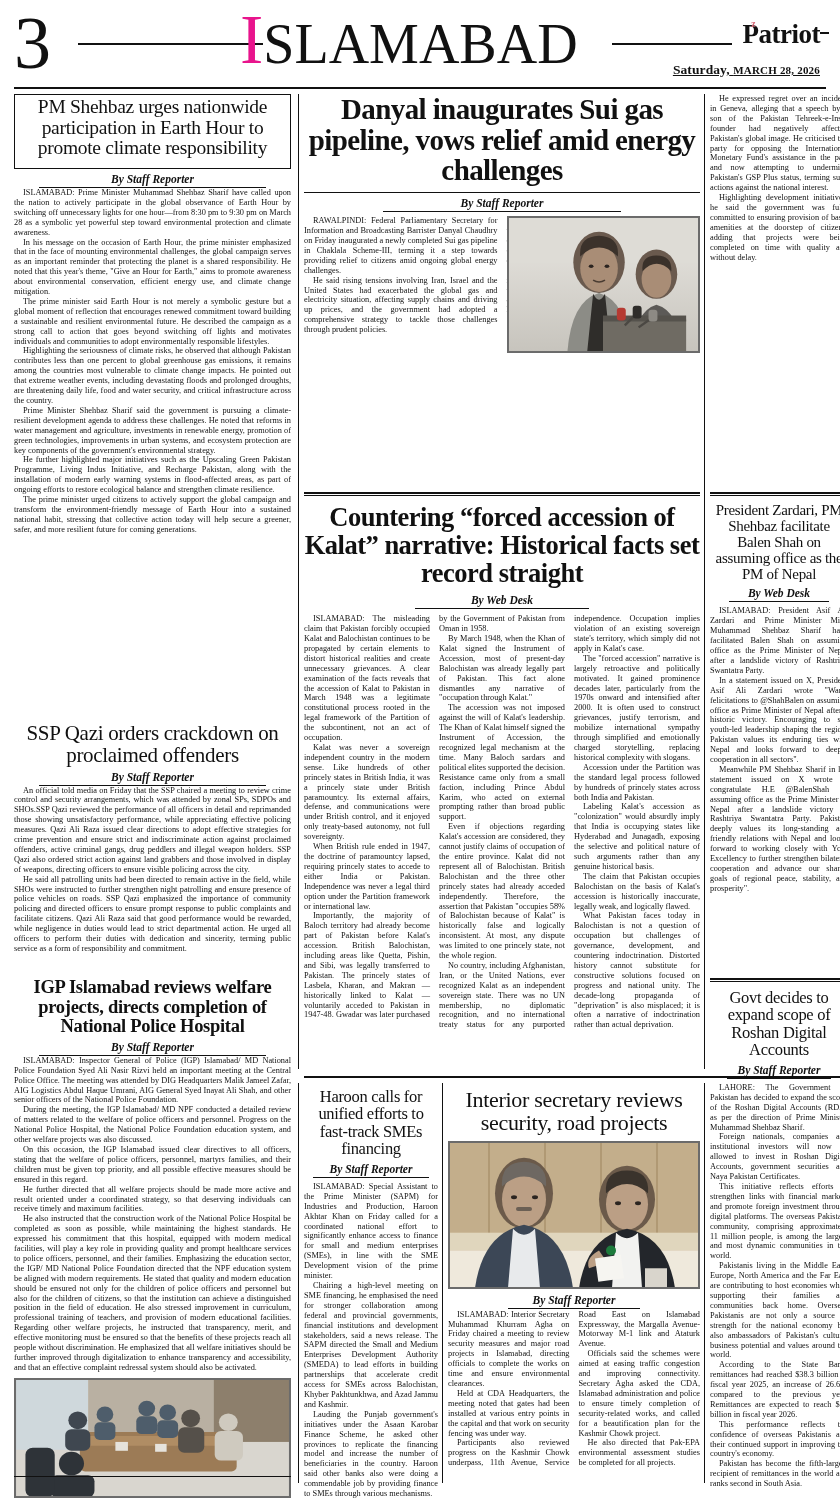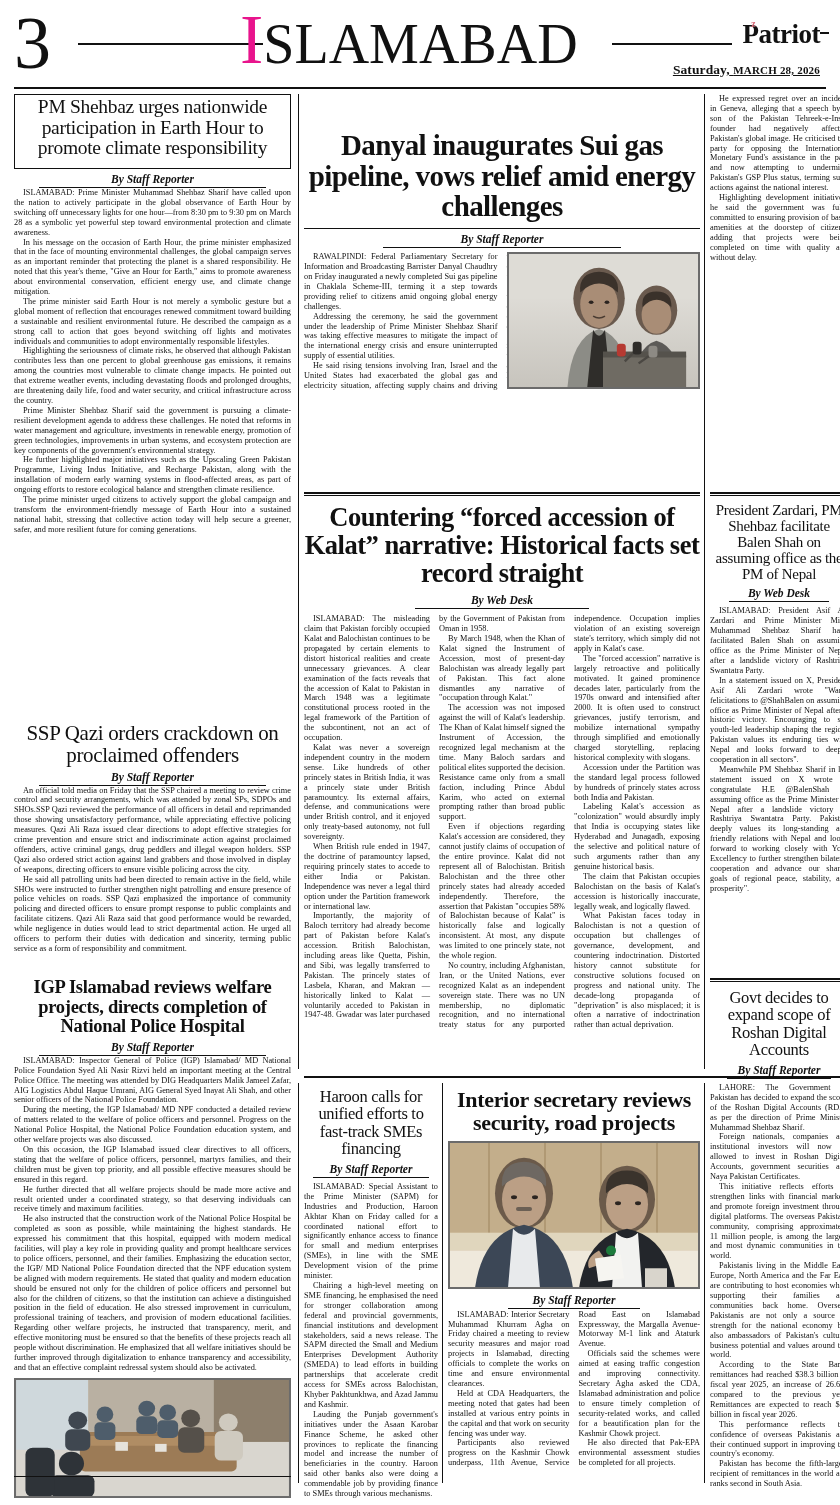--- a/index.html
+++ b/index.html
@@ -79,37 +79,37 @@
   
   .content { position:relative; height:1400px; }
 
   .colbox { position:absolute; }
 
   
   .vline { position:absolute; width:1px; background:#111; }
 
   
   #leftTop { left:2px; top:6px; width:277px; }
-  #centerTop { left:292px; top:6px; width:396px;margin-top:36px; }
+  #centerTop { left:292px; top:6px; width:396px; }
 
   .box-border { border:1px solid #111; padding:2px 7px 5px 7px; }
 
   .hl-lt { font-size:19.5px; }
   .hl-ct { font-size:29px; font-weight:700; letter-spacing:-0.6px; }
 
   .two-col { column-count:2; }
   .three-col { column-count:3; }
 
   
   .hl-mid { font-size:26.5px; font-weight:700; letter-spacing:-0.5px; }
   .hl-r { font-size:15px; }
 
   
   .hl-sm { font-size:16.5px; }
-  .hl-b2 { font-size:22px; font-weight:700; }
+  .hl-b2 { font-size:22px; font-weight:400; }
   .hl-left-b { font-size:18.5px; }
   .hl-ssp { font-size:21px; }
 </style>
 </head>
 <body>
 
 <div class="page">
 
   <div class="masthead">
     <div class="page-num">3</div>
@@ -243,21 +243,20 @@
       <path d="M118 110 l12 -12"></path>
                 <path d="M132 112 l14 -10"></path>
     </g>
     <rect x="110" y="92" width="9" height="13" rx="3" fill="#b63a32"></rect>
     <rect x="126" y="90" width="9" height="13" rx="3" fill="#2f2d2a"></rect>
     <rect x="142" y="94" width="9" height="12" rx="3" fill="#8d8a84"></rect>
     <rect x="0" y="0" width="193" height="137" fill="none" stroke="#6b6b6b" stroke-width="2"></rect>
   </svg></div>
         <div class="body-col two-col" id="danyal-body">
             <p>RAWALPINDI: Federal Parliamentary Secretary for Information and Broadcasting Barrister Danyal Chaudhry on Friday inaugurated a newly completed Sui gas pipeline in Chaklala Scheme-III, terming it a step towards providing relief to citizens amid ongoing global energy challenges.</p>
-            <p>Addressing the ceremony, he said the government under the leadership of Prime Minister Shehbaz Sharif was taking effective measures to mitigate the impact of the international energy crisis and ensure uninterrupted supply of essential utilities.</p>
             <p>He said rising tensions involving Iran, Israel and the United States had exacerbated the global gas and electricity situation, affecting supply chains and driving up prices, and the government had adopted a comprehensive strategy to tackle those challenges through prudent policies.</p>
             <p>The parliamentary secretary said no political leader was above Pakistan and any attempt to harm the country's dignity was unacceptable. Elements running such campaigns against the state and their facilitators had been exposed.</p>
             <p>He said Pakistan had played a constructive role as a mediator in the Middle East and its diplomatic efforts were being recognised globally. Both the prime minister and Chief of Army Staff Field Marshal Syed Asim Munir had strengthened the country's diplomatic standing.</p>
           </div>
       </div>
     </div>
 
     <div class="colbox" style="left:698px; top:6px; width:138px;">
       <div class="body-col" id="danyal-cont">
           <p>He expressed regret over an incident in Geneva, alleging that a speech by a son of the Pakistan Tehreek-e-Insaf founder had negatively affected Pakistan's global image. He criticised the party for opposing the International Monetary Fund's assistance in the past and now attempting to undermine Pakistan's GSP Plus status, terming such actions against the national interest.</p>

